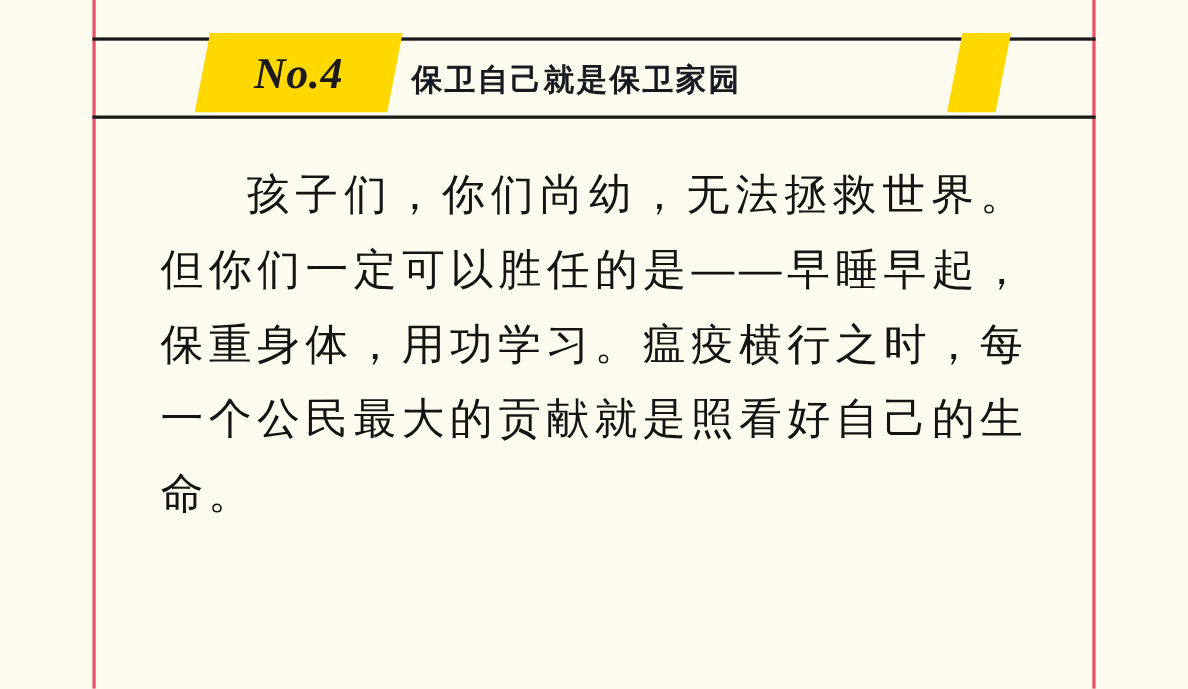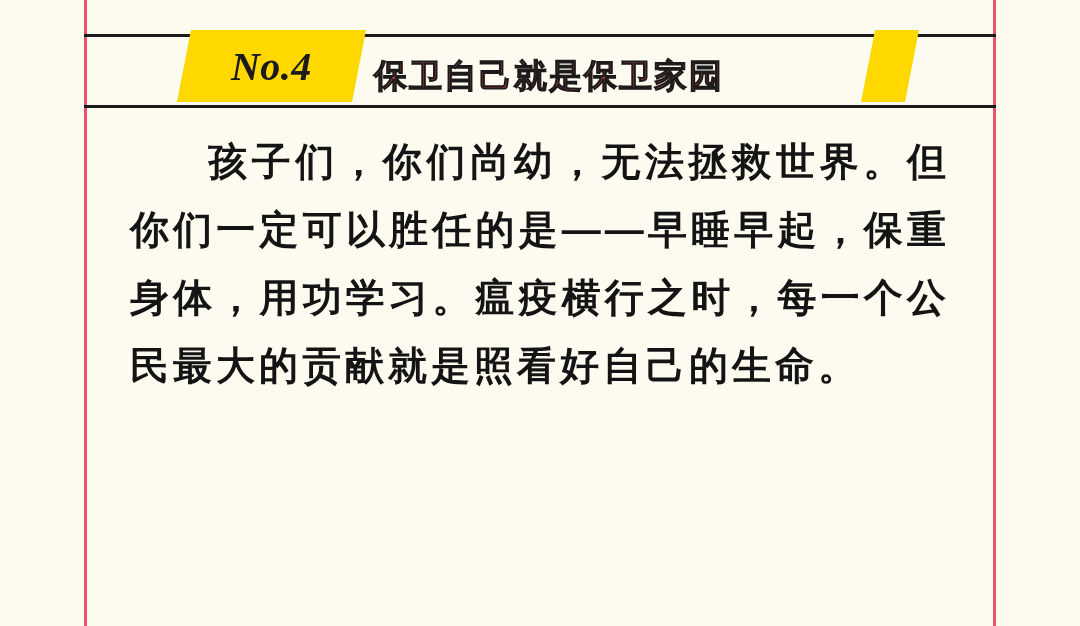--- a/index.html
+++ b/index.html
@@ -72,23 +72,23 @@
     font-size: 40px;
     color: #1b1b1b;
     letter-spacing: 0.5px;
   }
 
   
   .headline {
     position: absolute;
     left: 290px;
     top: 20px;
-    font-size: 33px;
-    font-weight: bold;
-    color: #ef4444;
+    font-size: 28px;
+    font-weight: normal;
+    color: #0f172a;
     letter-spacing: 2px;
     white-space: nowrap;
     -webkit-text-stroke: 1px #1b1b1b;
   }
 
   
   .slab {
     position: absolute;
     right: 84px;
     top: -4px;
@@ -104,23 +104,22 @@
     left: 130px;
     right: 130px;
     top: 128px;
     color: #141414;
     font-size: 39px;
     line-height: 68px;
     letter-spacing: 4px;
     text-align: justify;
   }
   .para {
-    margin: 0;
+    margin: 16px;
     text-indent: 78px;
-    font-weight: bold;
   }
 </style>
 </head>
 <body>
 
 <div class="page">
 
   <div class="rule-left"></div>
   <div class="rule-right"></div>
 

